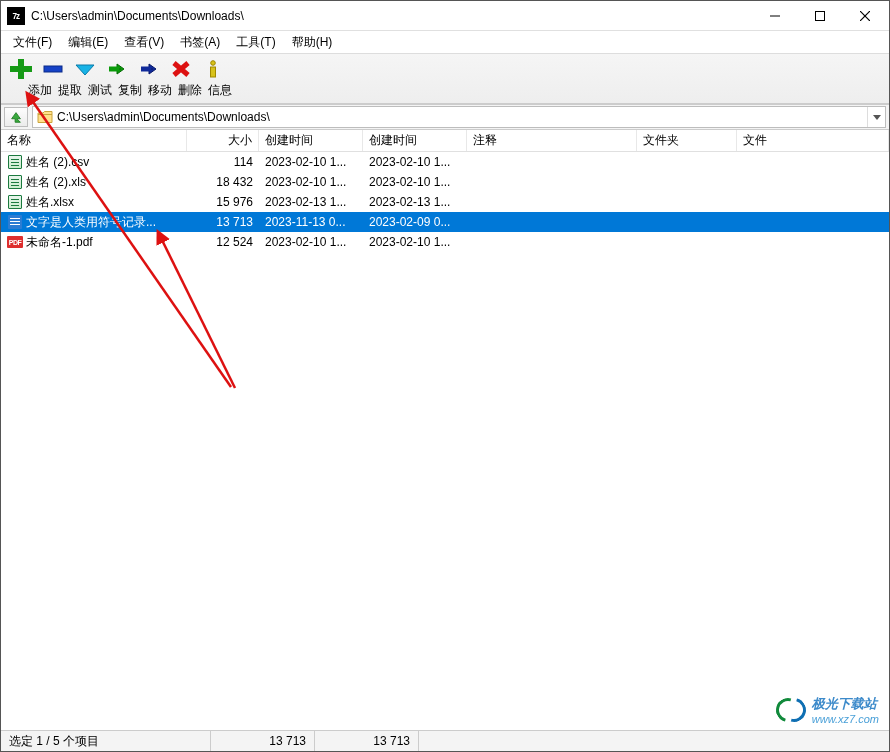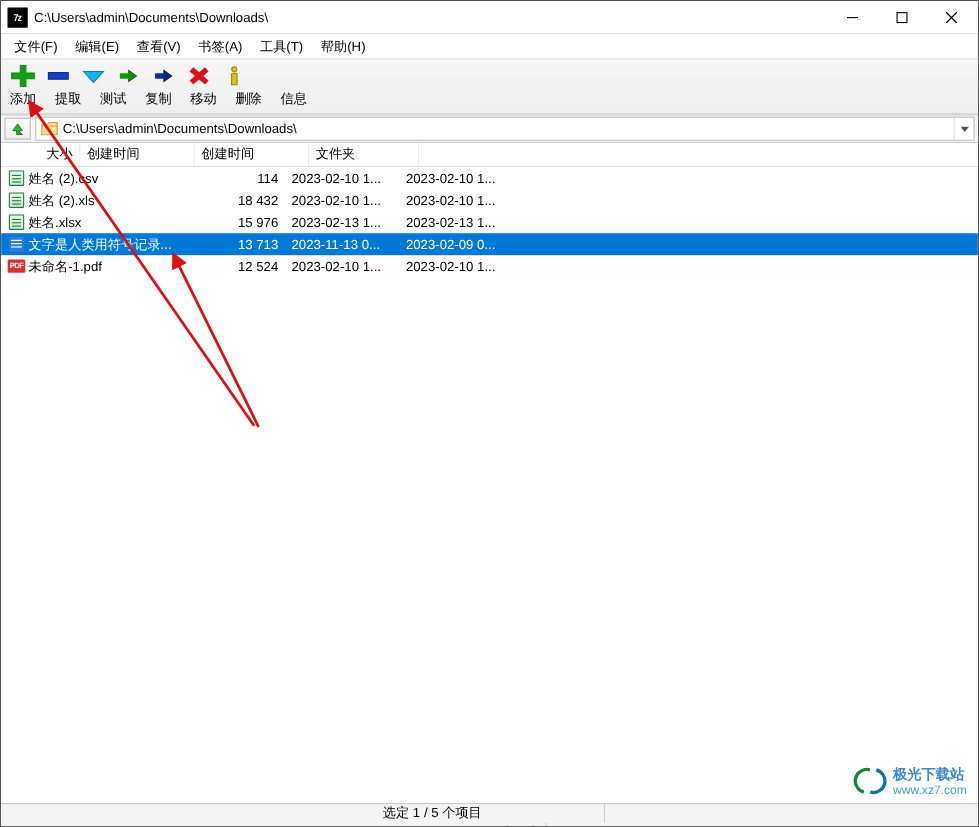--- a/index.html
+++ b/index.html
@@ -63,21 +63,21 @@
     background: linear-gradient(#f5f5f5,#eeeeee);
     padding: 2px 6px 2px 6px;
     border-top:1px solid #ddd;
     border-bottom:1px solid #ccc;
   }
   .toolbar .icon-row { display:flex; gap:4px; padding:2px 0; }
   .toolbar .tb-btn {
     width:28px;height:22px;display:flex;align-items:center;justify-content:center;
     cursor:default;
   }
-  .toolbar .label-row { display:flex; gap:13px; font-size:12px; color:#000; padding-bottom:2px; }
+  .toolbar .label-row { display:flex; gap:2px; font-size:12px; color:#000; padding-bottom:2px;margin-left:19px; }
   .toolbar .label-row span { width:28px; text-align:center; }
 
   
   .pathbar {
     height: 26px;
     display: flex;
     align-items: center;
     border-top:1px solid #ccc;
     border-bottom:1px solid #ccc;
     padding:2px 3px;
@@ -155,36 +155,36 @@
     width:17px;height:12px;background:#de2f2f;border-radius:1px;
     display:flex;align-items:center;justify-content:center;
     color:#fff;font-size:7px;font-weight:bold;letter-spacing:-0.5px;
   }
   .ico-pdf::after{content:"PDF";}
 
   
   .statusbar {
     position:absolute;left:0;right:0;bottom:0;
     height:21px;border-top:1px solid #ccc;background:#f4f4f4;
-    display:flex;align-items:center;font-size:12px;flex-direction:column;
+    display:flex;align-items:center;font-size:12px;
   }
   .statusbar .cell{padding:0 8px;border-right:1px solid #ccc;height:100%;display:flex;align-items:center;}
   .sb1{width:210px;}
   .sb2{width:104px;justify-content:flex-end;}
   .sb3{width:104px;justify-content:flex-end;}
   .sb4{flex:1;border-right:none;}
 
   
   .arrow-svg{position:absolute;pointer-events:none;}
 
   
   .watermark{
     position:absolute;right:10px;bottom:26px;
     display:flex;align-items:center;gap:6px;
-    color:#5aa3d8;font-size:12px;
+    color:#5aa3d8;font-size:12px;font-style:italic;
   }
   .watermark .wm-ico{
     width:30px;height:30px;position:relative;
   }
   .wm-ring{
     position:absolute;border:3px solid;border-radius:50%;
     width:24px;height:24px;
     border-color:transparent;
   }
   .wm-r1{border-left-color:#118a3b;border-top-color:#118a3b;transform:rotate(-30deg);left:0;top:3px;}
@@ -291,24 +291,27 @@
     <div class="path-text">C:\Users\admin\Documents\Downloads\</div>
     <div class="dd">
       <svg width="8" height="5" viewBox="0 0 8 5">
           <path d="M0 0 L8 0 L4 5 Z" fill="#555"></path>
         </svg>
     </div>
   </div>
 </div>
 
 <div class="headers">
+  <div class="col c-name">名称</div>
   <div class="col c-size">大小</div>
   <div class="col c-mod">创建时间</div>
   <div class="col c-create">创建时间</div>
+  <div class="col c-comment">注释</div>
   <div class="col c-folder">文件夹</div>
+  <div class="col c-file">文件</div>
 </div>
 
 <div class="filelist" id="filelist">
     <div class="row">
       <div class="cell c-name">
         <div class="file-ico">
           <div class="ico-csv"></div>
         </div>
         <span>姓名 (2).csv</span>
       </div>

